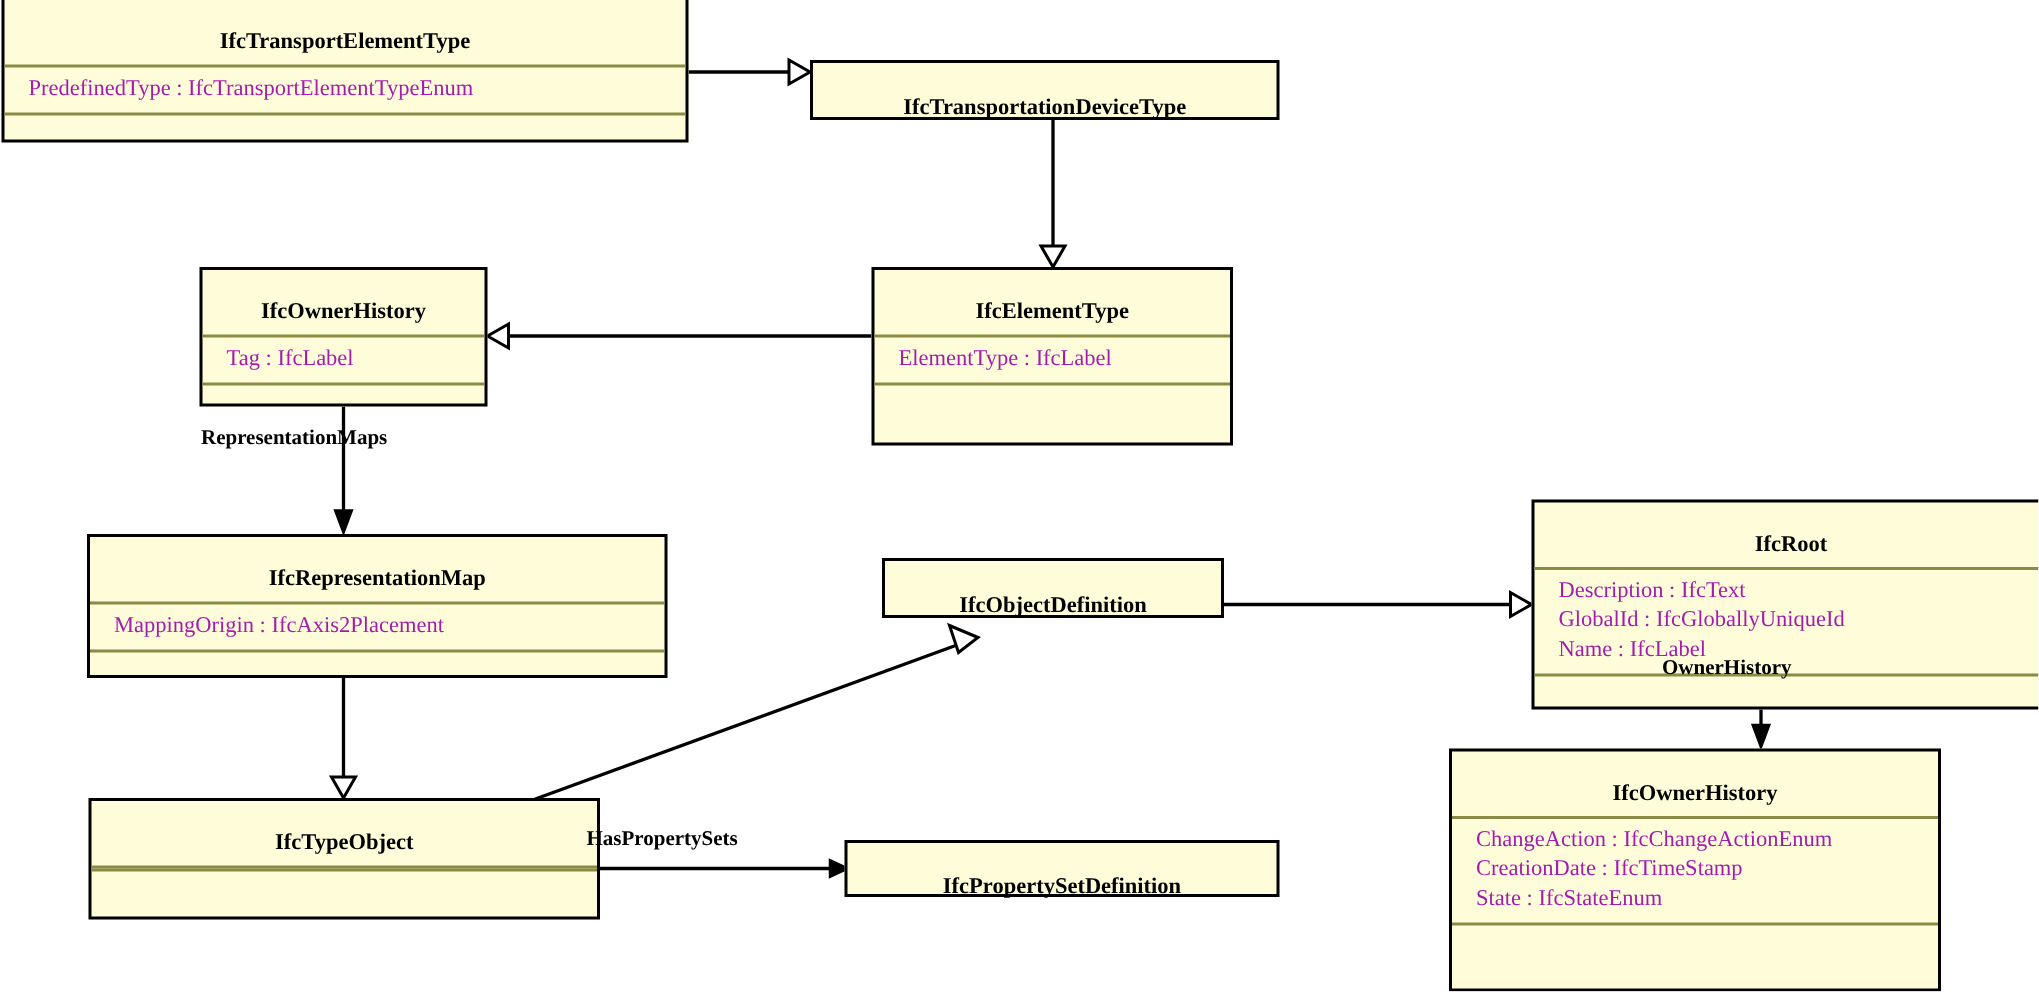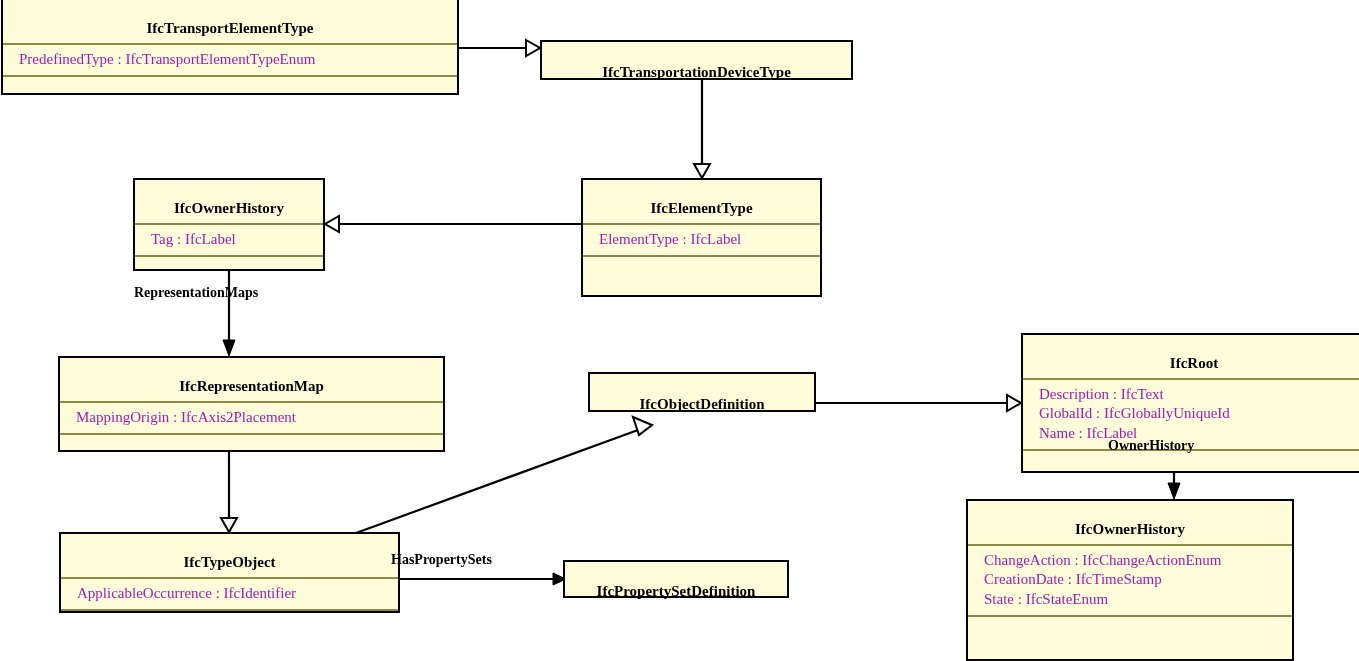--- a/index.html
+++ b/index.html
@@ -193,28 +193,25 @@
       <div>GlobalId : IfcGloballyUniqueId</div>
       <div>Name : IfcLabel</div>
     </div>
     <div class="uml-sep"></div>
     <div class="uml-ops"></div>
   </div>
 
   <div class="uml-class" style="left:59px; top:532px; width:341px; height:81px;">
     <div class="uml-title">IfcTypeObject</div>
     <div class="uml-sep"></div>
-    <div class="uml-attrs">
-      <div>ApplicableOccurrence : IfcIdentifier</div>
-    </div>
-    <div class="uml-sep"></div>
-    <div class="uml-ops"></div>
-  </div>
-
-  <div class="uml-class" style="left:563px; top:560px; width:226px; height:38px;">
+    <div class="uml-sep"></div>
+    <div class="uml-ops"></div>
+  </div>
+
+  <div class="uml-class" style="left:563px; top:560px; width:290px; height:38px;">
     <div class="uml-title" style="padding-top:6px;">IfcPropertySetDefinition</div>
   </div>
 
   <div class="uml-class" style="left:966px; top:499px; width:328px; height:162px;">
     <div class="uml-title">IfcOwnerHistory</div>
     <div class="uml-sep"></div>
     <div class="uml-attrs">
       <div>ChangeAction : IfcChangeActionEnum</div>
       <div>CreationDate : IfcTimeStamp</div>
       <div>State : IfcStateEnum</div>

